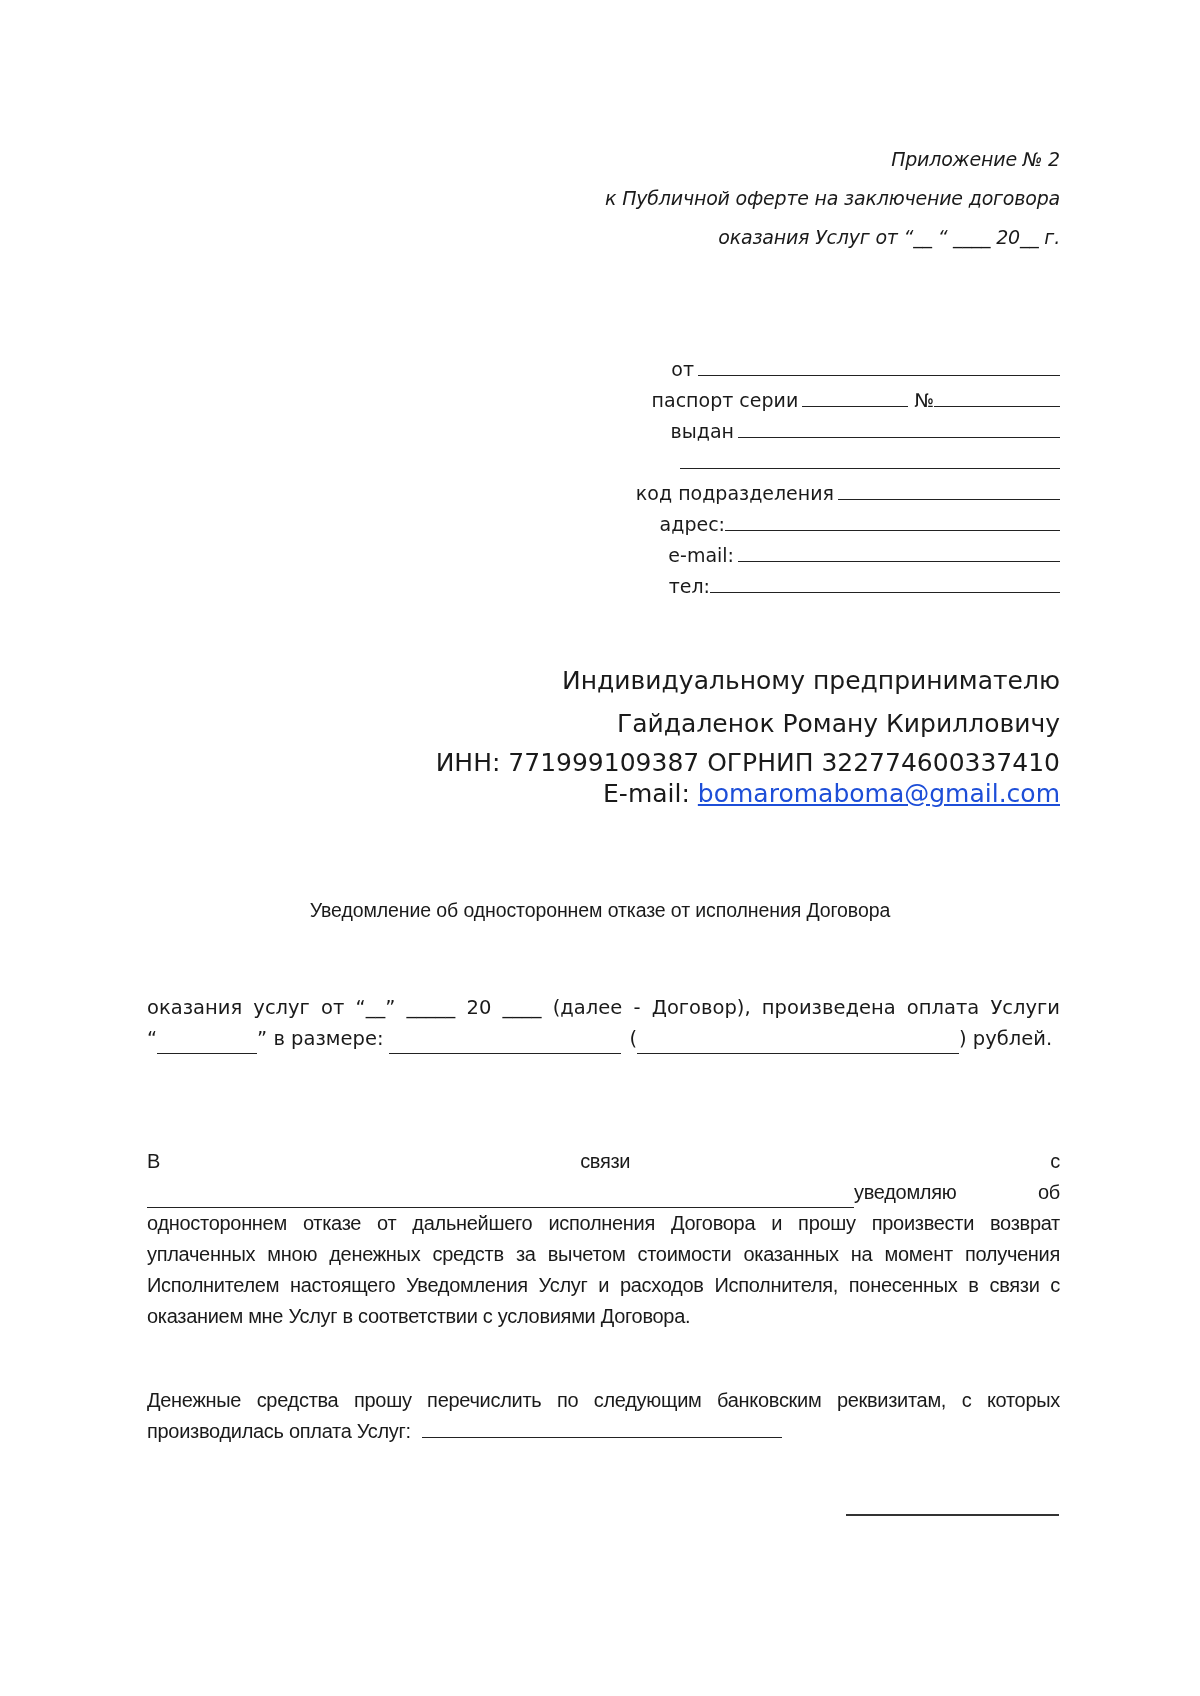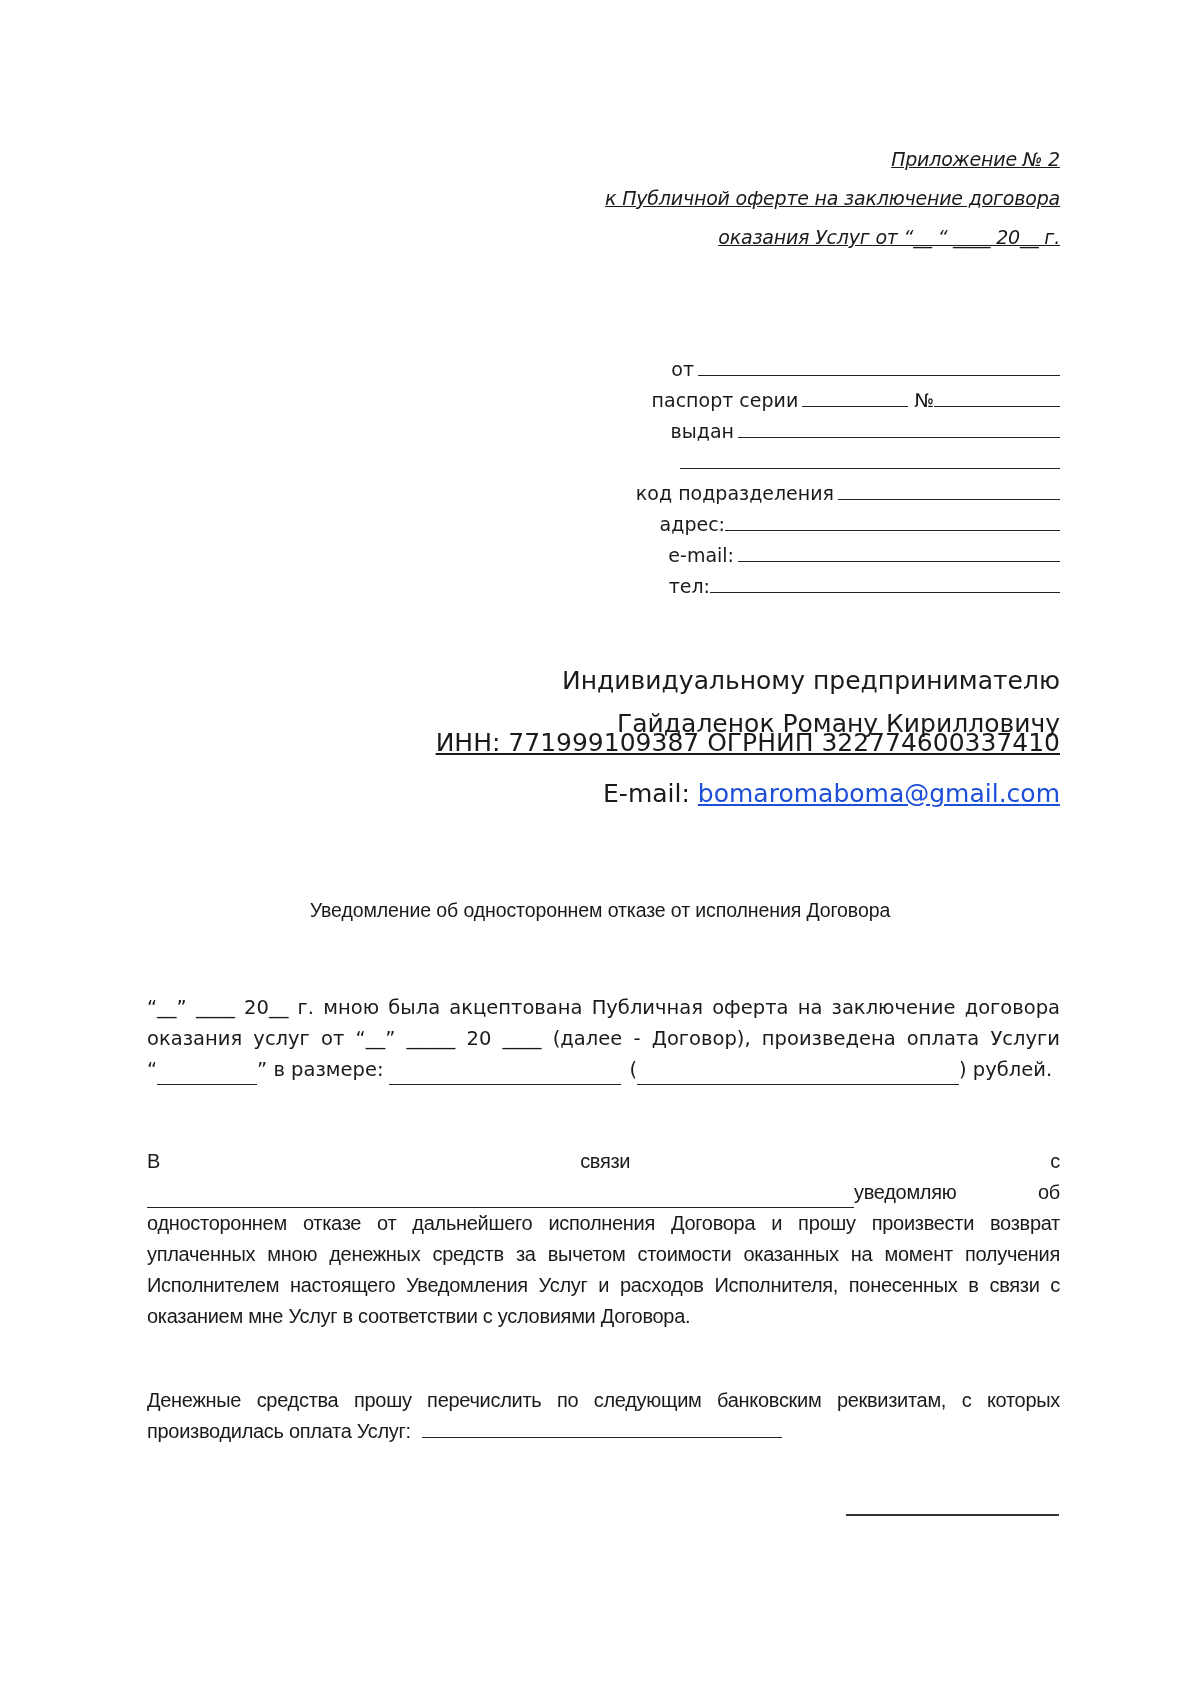--- a/index.html
+++ b/index.html
@@ -1,21 +1,21 @@
 <!DOCTYPE html>
 <html><head>
   <meta charset="utf-8">
   <style>
     html, body { margin: 0; padding: 0; background: #ffffff; }
     body {
       width: 1200px; height: 1696px; position: relative; overflow: hidden;
       font-family: "DejaVu Sans", sans-serif; color: #1a1a1a;
     }
     .abs { position: absolute; }
-    .right { right: 140px; text-decoration: underline; }
+    .right { right: 140px; }
     .italic { font-style: italic; font-size: 19px; letter-spacing: -0.2px; }
     .fieldrow {
       position: absolute; right: 140px; display: flex; align-items: flex-end;
       font-size: 19px; height: 24px;
     }
     .fieldrow .label { white-space: pre; }
     .fieldrow .line { border-bottom: 1.6px solid #222; height: 0; margin-bottom: 4px; margin-left: 4px; }
     .recip { font-size: 25px; right: 140px; text-align: right; }
     .title { left: 0; width: 1200px; text-align: center; font-size: 19.5px; font-family: "Liberation Sans", sans-serif; letter-spacing: -0.1px; }
     .para {
@@ -64,32 +64,29 @@
   <span class="label">e-mail:</span>
   <span class="line" style="width:322px;"></span>
 </div>
 <div class="fieldrow" style="top:573px;">
   <span class="label">тел:</span>
   <span class="line" style="width:350px;margin-left:0;"></span>
 </div>
 
 <div class="abs recip" style="top:666px;">Индивидуальному предпринимателю</div>
 <div class="abs recip" style="top:709px;">Гайдаленок Роману Кирилловичу</div>
-<div class="abs recip" style="top:728px;text-decoration:underline;">ИНН: 771999109387 ОГРНИП 322774600337410</div>
+<div class="abs recip" style="top:748px;">ИНН: 771999109387 ОГРНИП 322774600337410</div>
 <div class="abs recip" style="top:779px;">
   <span>E-mail:</span>
   <a class="email">bomaromaboma@gmail.com</a>
 </div>
 
 <div class="abs title" style="top:899px;">Уведомление об одностороннем отказе от исполнения Договора</div>
 
 <div class="abs para" style="top:992px;">
-  <div class="row" style="text-align-last:justify;">
-    <span style="width:100%;text-align:justify;text-align-last:justify;">“__” ____ 20__ г. мною была акцептована Публичная оферта на заключение договора</span>
-  </div>
   <div class="row">
     <span style="width:100%;text-align:justify;text-align-last:justify;">оказания услуг от “__” _____ 20 ____ (далее - Договор), произведена оплата Услуги</span>
   </div>
   <div class="row" style="justify-content:flex-start;">
     <span>“</span>
     <span class="u" style="width:100px;"></span>
     <span>” в размере:</span>
     <span class="u" style="width:232px;margin-left:6px;"></span>
     <span style="margin-left:8px;">(</span>
     <span class="u" style="width:322px;"></span>

